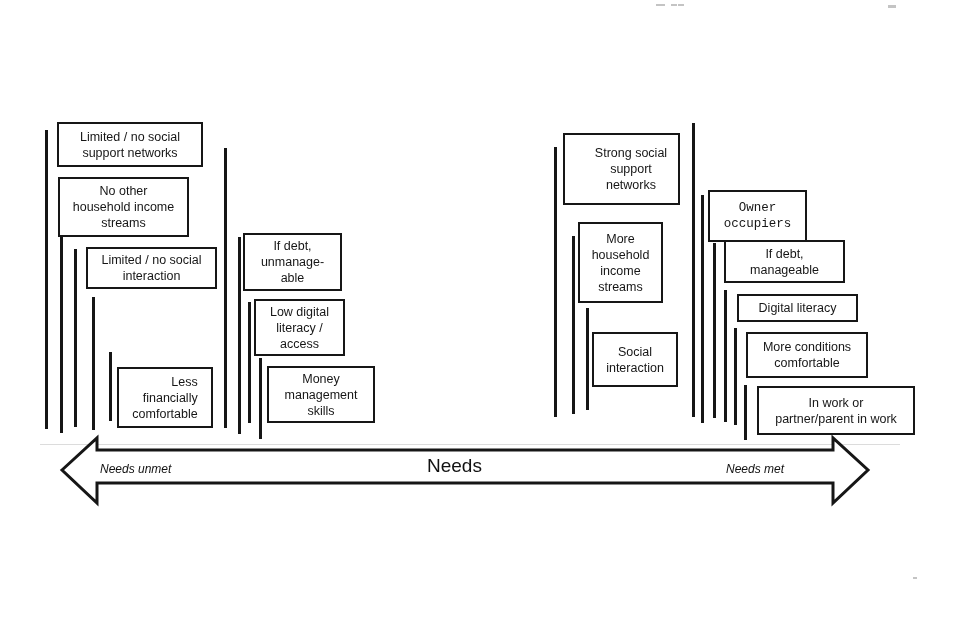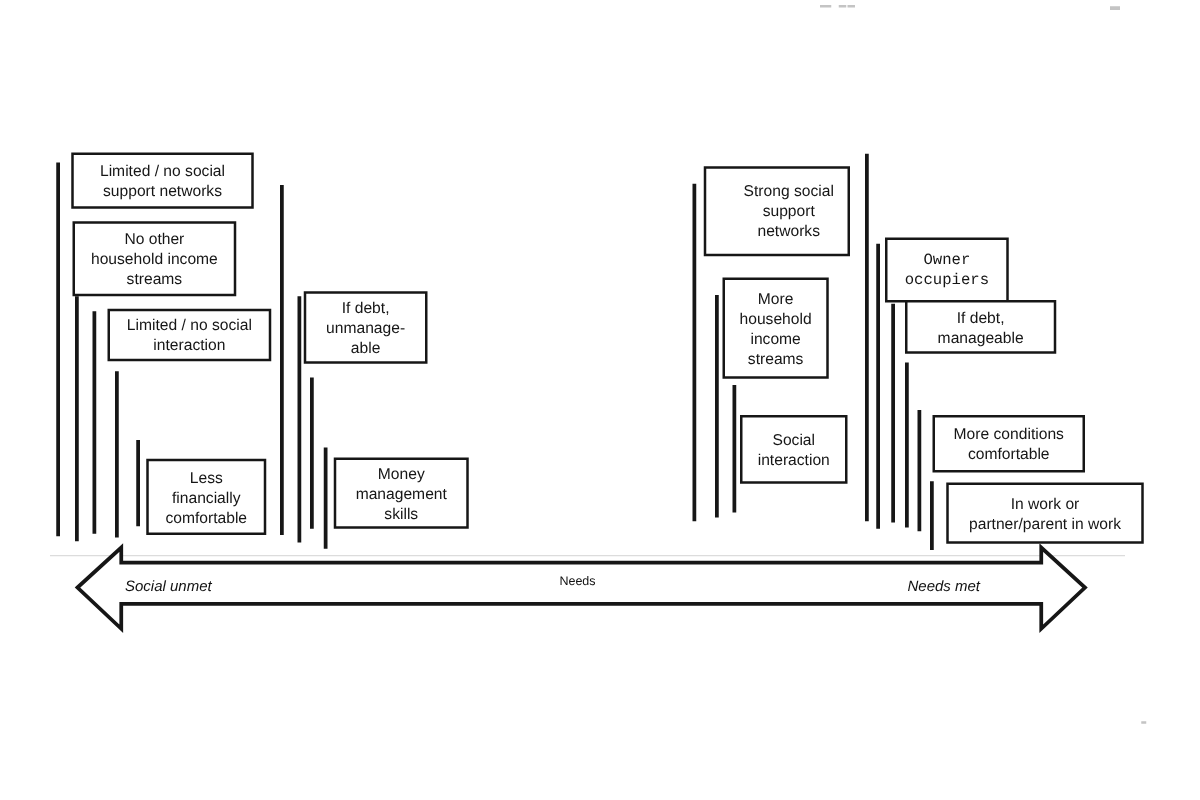--- a/index.html
+++ b/index.html
@@ -60,69 +60,72 @@
     position: absolute;
     z-index: 4;
     color: #111111;
   }
   .axis-label-side {
     font-style: italic;
     font-size: 12px;
     line-height: 14px;
   }
   .axis-label-center {
-    font-size: 10px;
+    font-size: 19px;
     line-height: 16px;
     width: 70px;
-    text-align: center;
+    text-align: left;
   }
   .artifact {
     position: absolute;
     background: #c4c4c4;
     z-index: 0;
   }
 </style>
 </head>
 <body>
 
 <div id="canvas">
 
   <div class="faint-rule"></div>
 
   <svg class="axis-svg" viewBox="0 0 960 640" width="960" height="640">
     <polygon points="62,470 97,438 97,450 833,450 833,438 868,470 833,503 833,483 97,483 97,503" fill="#ffffff" stroke="#161616" stroke-width="3" stroke-linejoin="miter"></polygon>
   </svg>
 
-  <div class="axis-label axis-label-side" style="left:100px; top:462px;">Social unmet</div>
+  <div class="axis-label axis-label-side" style="left:100px; top:462px;">Needs unmet</div>
 
   <div class="axis-label axis-label-center" style="left:427px; top:458px;">Needs</div>
 
   <div class="axis-label axis-label-side" style="left:726px; top:462px;">Needs met</div>
 
 <div class="vline" style="left: 45px; top: 130px; height: 299px;"></div>
     <div class="factor-box" style="left: 57px; top: 122px; width: 146px; height: 45px;">Limited / no social
 support networks</div>
     <div class="vline" style="left: 60px; top: 187px; height: 246px;"></div>
     <div class="factor-box" style="left: 58px; top: 177px; width: 131px; height: 60px;">No other
 household income
 streams</div>
     <div class="vline" style="left: 74px; top: 249px; height: 178px;"></div>
     <div class="factor-box" style="left: 86px; top: 247px; width: 131px; height: 42px;">Limited / no social
 interaction</div>
     <div class="vline" style="left: 92px; top: 297px; height: 133px;"></div>
     <div class="vline" style="left: 109px; top: 352px; height: 69px;"></div>
-    <div class="factor-box" style="left: 117px; top: 367px; width: 96px; height: 61px;">Less
+    <div class="factor-box" style="left: 117px; top: 367px; width: 96px; height: 61px; text-align: right;">Less
 financially
 comfortable</div>
     <div class="vline" style="left: 224px; top: 148px; height: 280px;"></div>
     <div class="vline" style="left: 238px; top: 237px; height: 197px;"></div>
     <div class="factor-box" style="left: 243px; top: 233px; width: 99px; height: 58px;">If debt,
 unmanage-
 able</div>
     <div class="vline" style="left: 248px; top: 302px; height: 121px;"></div>
+    <div class="factor-box" style="left: 254px; top: 299px; width: 91px; height: 57px;">Low digital
+literacy /
+access</div>
     <div class="vline" style="left: 259px; top: 358px; height: 81px;"></div>
     <div class="factor-box" style="left: 267px; top: 366px; width: 108px; height: 57px;">Money
 management
 skills</div>
     <div class="vline" style="left: 554px; top: 147px; height: 270px;"></div>
     <div class="factor-box" style="left: 563px; top: 133px; width: 117px; height: 72px; padding-left: 22px;">Strong social
 support
 networks</div>
     <div class="vline" style="left: 572px; top: 236px; height: 178px;"></div>
     <div class="factor-box" style="left: 578px; top: 222px; width: 85px; height: 81px;">More
@@ -133,20 +136,21 @@
     <div class="factor-box" style="left: 592px; top: 332px; width: 86px; height: 55px;">Social
 interaction</div>
     <div class="vline" style="left: 692px; top: 123px; height: 294px;"></div>
     <div class="vline" style="left: 701px; top: 195px; height: 228px;"></div>
     <div class="factor-box" style="left: 708px; top: 190px; width: 99px; height: 52px; font-family: Liberation Mono, monospace;">Owner
 occupiers</div>
     <div class="vline" style="left: 713px; top: 243px; height: 175px;"></div>
     <div class="factor-box" style="left: 724px; top: 240px; width: 121px; height: 43px;">If debt,
 manageable</div>
     <div class="vline" style="left: 724px; top: 290px; height: 132px;"></div>
+    <div class="factor-box" style="left: 737px; top: 294px; width: 121px; height: 28px;">Digital literacy</div>
     <div class="vline" style="left: 734px; top: 328px; height: 97px;"></div>
     <div class="factor-box" style="left: 746px; top: 332px; width: 122px; height: 46px;">More conditions
 comfortable</div>
     <div class="vline" style="left: 744px; top: 385px; height: 55px;"></div>
     <div class="factor-box" style="left: 757px; top: 386px; width: 158px; height: 49px;">In work or
 partner/parent in work</div>
     <div class="artifact" style="left: 656px; top: 4px; width: 9px; height: 2px;"></div>
     <div class="artifact" style="left: 671px; top: 4px; width: 6px; height: 2px;"></div>
     <div class="artifact" style="left: 678px; top: 4px; width: 6px; height: 2px;"></div>
     <div class="artifact" style="left: 888px; top: 5px; width: 8px; height: 3px;"></div>

